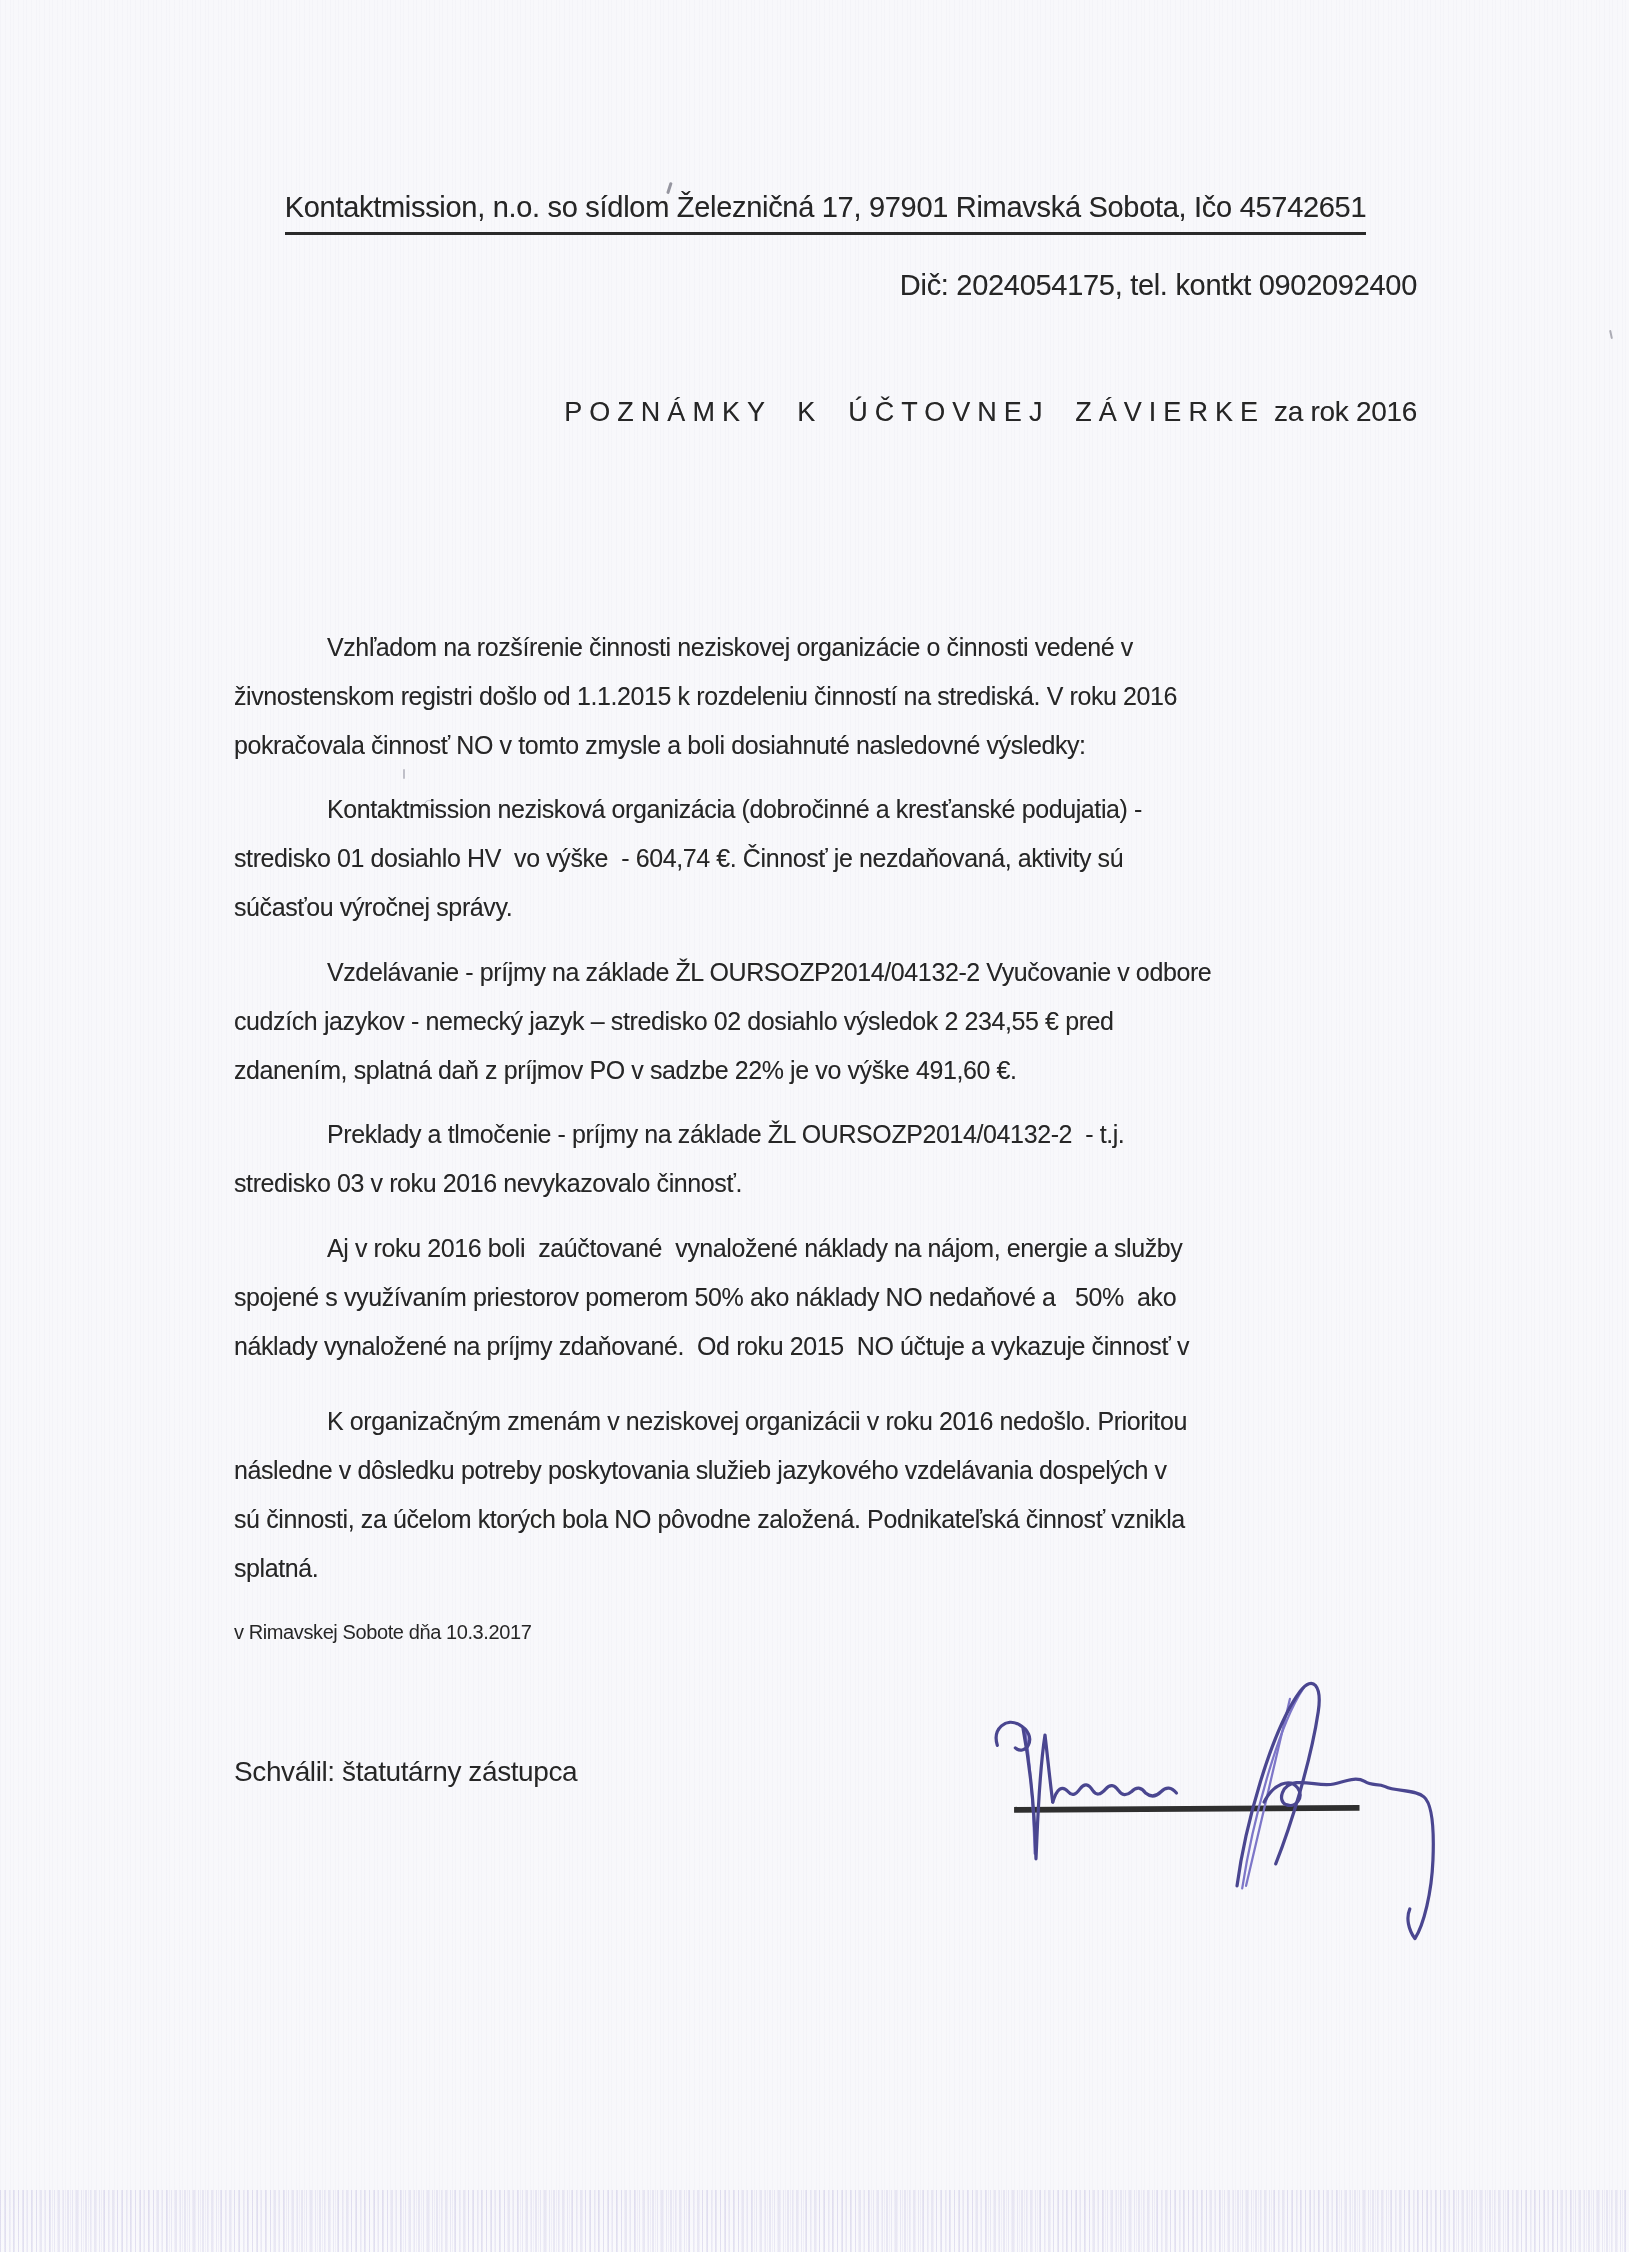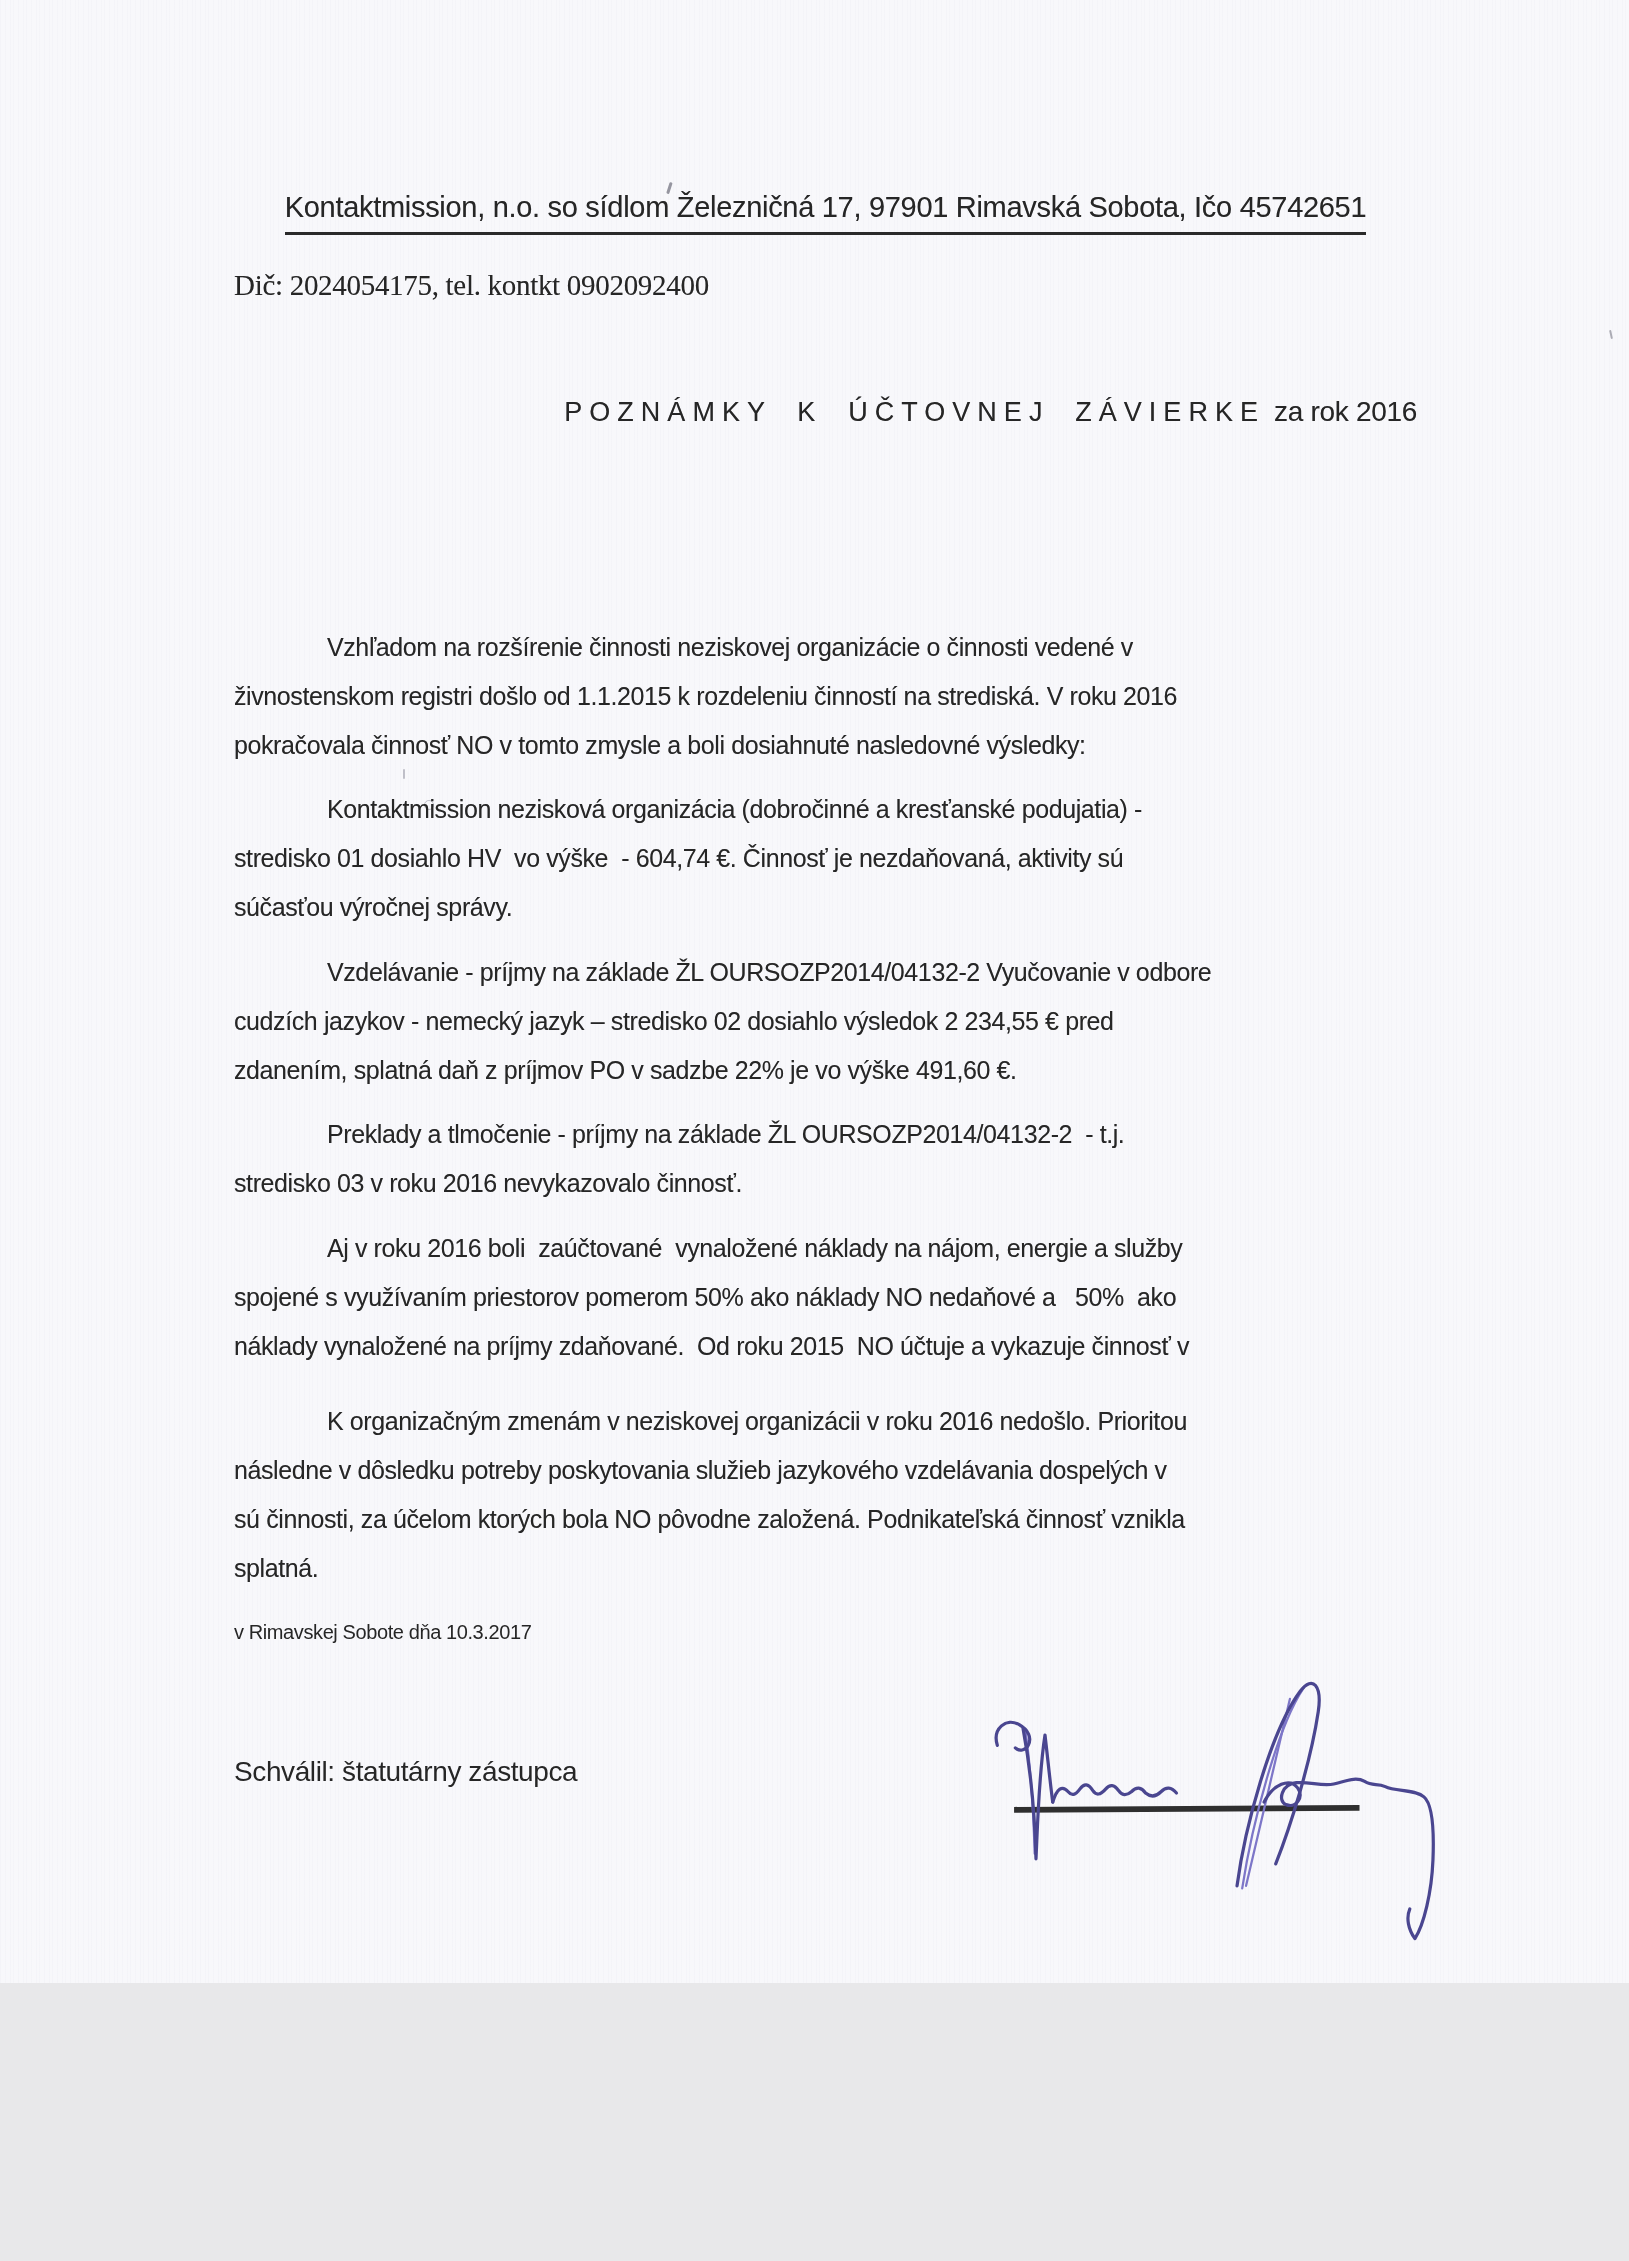--- a/index.html
+++ b/index.html
@@ -1,37 +1,36 @@
 <!DOCTYPE html>
 <html style="font-size:10.3px"><head>
 <meta charset="utf-8">
 <style>
   html,body { margin:0; padding:0; background:#e8e8ea; }
   .page {
-    position:relative; width:1630px; height:1983px;
+    position:relative; width:1630px; height:2261px;
     background:#f8f8fb; overflow:hidden;
     font-family:"Liberation Sans","DejaVu Sans",sans-serif;
     color:#262626;
   }
   
   .page::before {
     content:""; position:absolute; inset:0; pointer-events:none;
     background:repeating-linear-gradient(90deg, rgba(130,130,170,0.030) 0 0.6px, rgba(255,255,255,0) 0.6px 2.6px);
   }
   .content { position:absolute; inset:0; padding:191px 213px 0 234px; }
 
   .header { text-align:center; font-size:29px; letter-spacing:-0.3px; }
   .header .hline {
     display:inline-block; border-bottom:3.9px solid #2a2a2a; padding-bottom:7.7px;
     text-shadow:0 0 0.6px rgba(30,30,30,0.35);
   }
   .subheader {
-    margin-top:34px; text-align:left; font-size:29px; letter-spacing:-0.3px;
+    margin-top:34px; text-align:right; font-size:29px; letter-spacing:-0.3px;
     text-shadow:0 0 0.6px rgba(30,30,30,0.3);
-    font-family:Liberation Serif, serif;
   }
   .title { margin-top:94px; text-align:right; white-space:nowrap; }
   .title .caps {
     font-size:27px; letter-spacing:0.26em; word-spacing:0.42em;
     text-shadow:0 0 0.6px rgba(30,30,30,0.35);
   }
   .title .suffix {
     font-size:28px; letter-spacing:-0.3px; margin-left:9px;
     text-shadow:0 0 0.6px rgba(30,30,30,0.3);
   }

